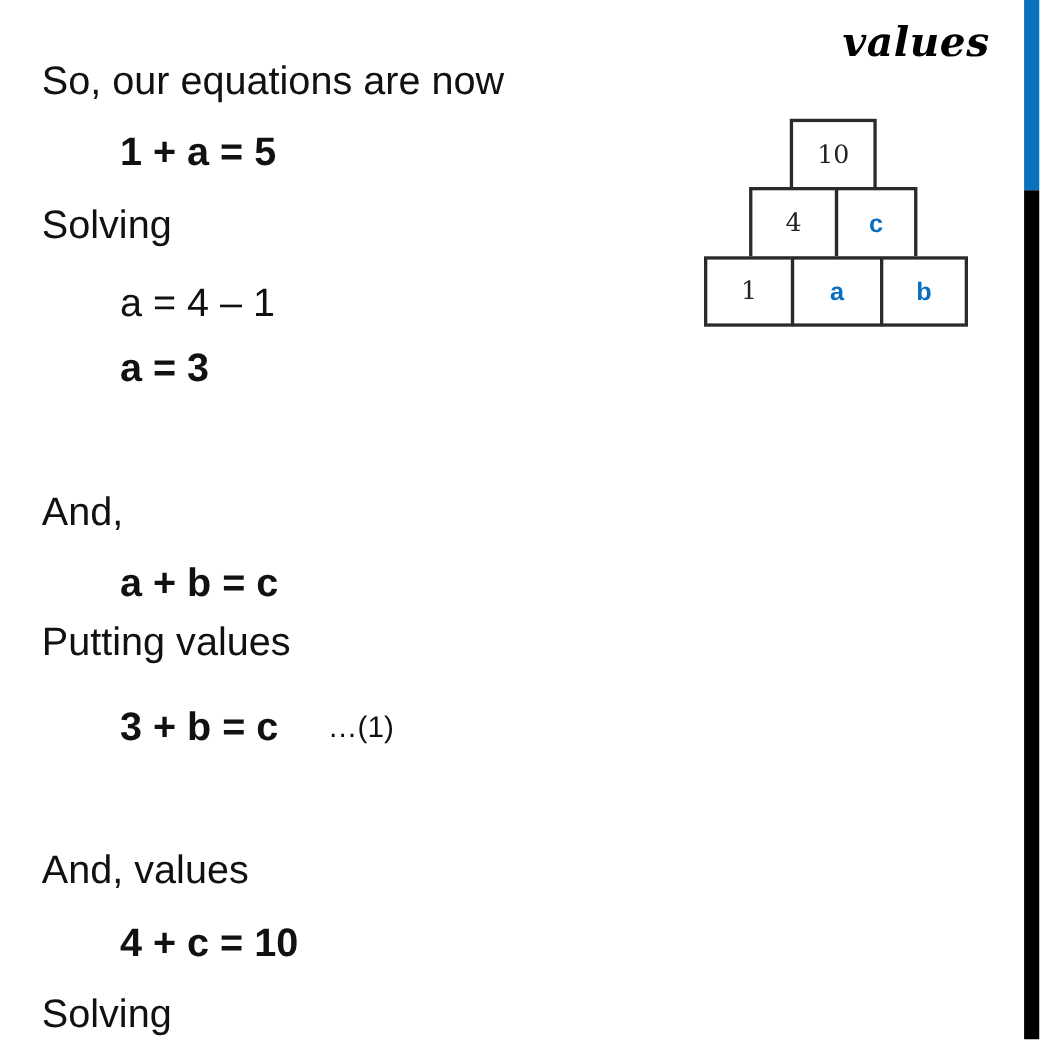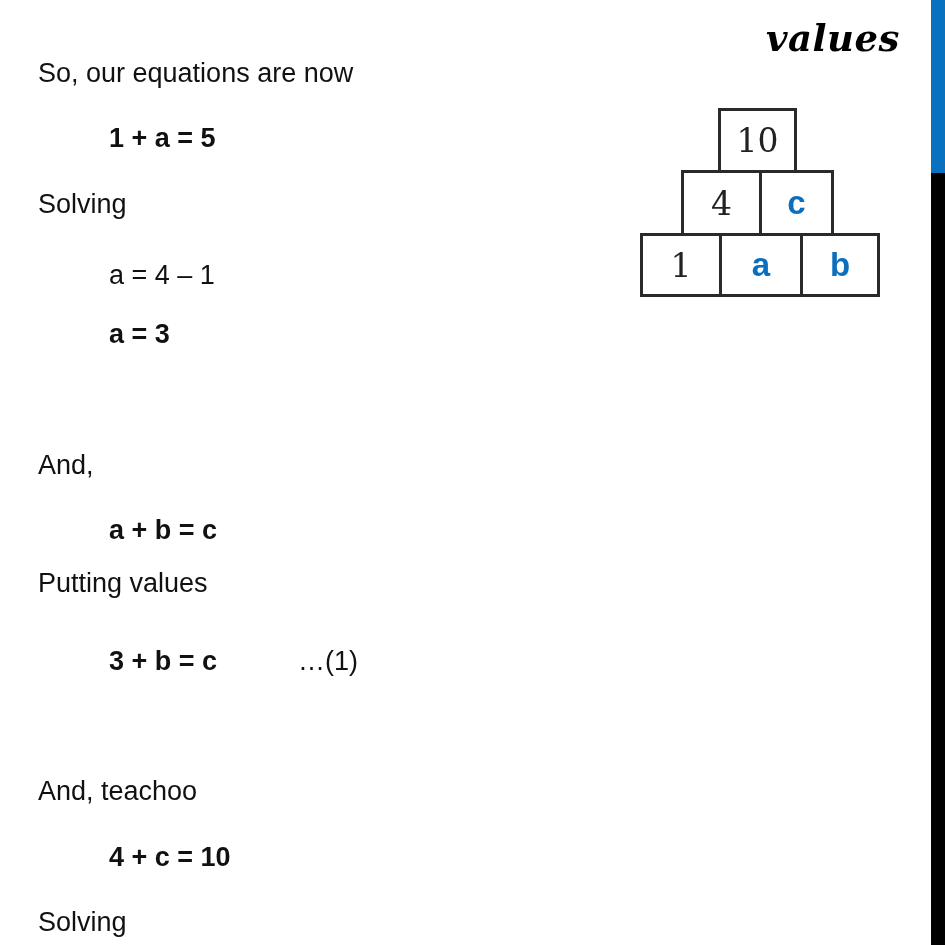--- a/index.html
+++ b/index.html
@@ -11,30 +11,30 @@
     }
     .sidebar-blue { position: absolute; left: 931px; top: 0; width: 14px; height: 173px; background: #0a70c0; }
     .sidebar-black { position: absolute; left: 931px; top: 173px; width: 14px; height: 772px; background: #000000; }
     .logo {
       position: absolute; left: 766px; top: 14px;
       font-family: "DejaVu Serif", serif; font-style: italic; font-weight: bold;
       font-size: 37px; letter-spacing: 0.5px; color: #000;
       line-height: 48px;
     }
     .line {
-      position: absolute; font-size: 27px; line-height: 34px; white-space: nowrap;
+      position: absolute; font-size: 36px; line-height: 34px; white-space: nowrap;
     }
     .indent { left: 109px; }
     .plain { left: 38px; }
     .bold { font-weight: bold; }
     .ref { position: absolute; left: 298px; font-size: 27px; line-height: 34px; }
     .box {
       position: absolute; box-sizing: border-box; border: 3px solid #2a2a2a;
       background: #fff; display: flex; align-items: center; justify-content: center;
-      font-size: 33px;
+      font-size: 23px;
     }
     .num { font-family: "DejaVu Serif", serif; color: #222; font-weight: normal; }
     .var { font-family: "Liberation Sans", sans-serif; font-weight: bold; color: #0b6fbf; }
   </style>
 </head>
 <body>
 
 <div class="sidebar-blue"></div>
 <div class="sidebar-black"></div>
 
@@ -43,21 +43,21 @@
 <div class="line plain" style="top:56px">So, our equations are now</div>
 <div class="line indent bold" style="top:121px">1 + a = 5</div>
 <div class="line plain" style="top:187px">Solving</div>
 <div class="line indent" style="top:258px">a = 4 – 1</div>
 <div class="line indent bold" style="top:317px">a = 3</div>
 <div class="line plain" style="top:448px">And,</div>
 <div class="line indent bold" style="top:513px">a + b = c</div>
 <div class="line plain" style="top:566px">Putting values</div>
 <div class="line indent bold" style="top:644px">3 + b = c</div>
 <div class="ref" style="top:644px">…(1)</div>
-<div class="line plain" style="top:774px">And, teachoo</div>
+<div class="line plain" style="top:774px">And, values</div>
 <div class="line indent bold" style="top:840px">4 + c = 10</div>
 <div class="line plain" style="top:905px">Solving</div>
 
 <div>
   <div class="box num" style="left:718px;top:108px;width:79px;height:65px;">10</div>
   <div class="box num" style="left:681px;top:170px;width:81px;height:66px;">4</div>
   <div class="box var" style="left:759px;top:170px;width:75px;height:66px;">c</div>
   <div class="box num" style="left:640px;top:233px;width:82px;height:64px;">1</div>
   <div class="box var" style="left:719px;top:233px;width:84px;height:64px;">a</div>
   <div class="box var" style="left:800px;top:233px;width:80px;height:64px;">b</div>

